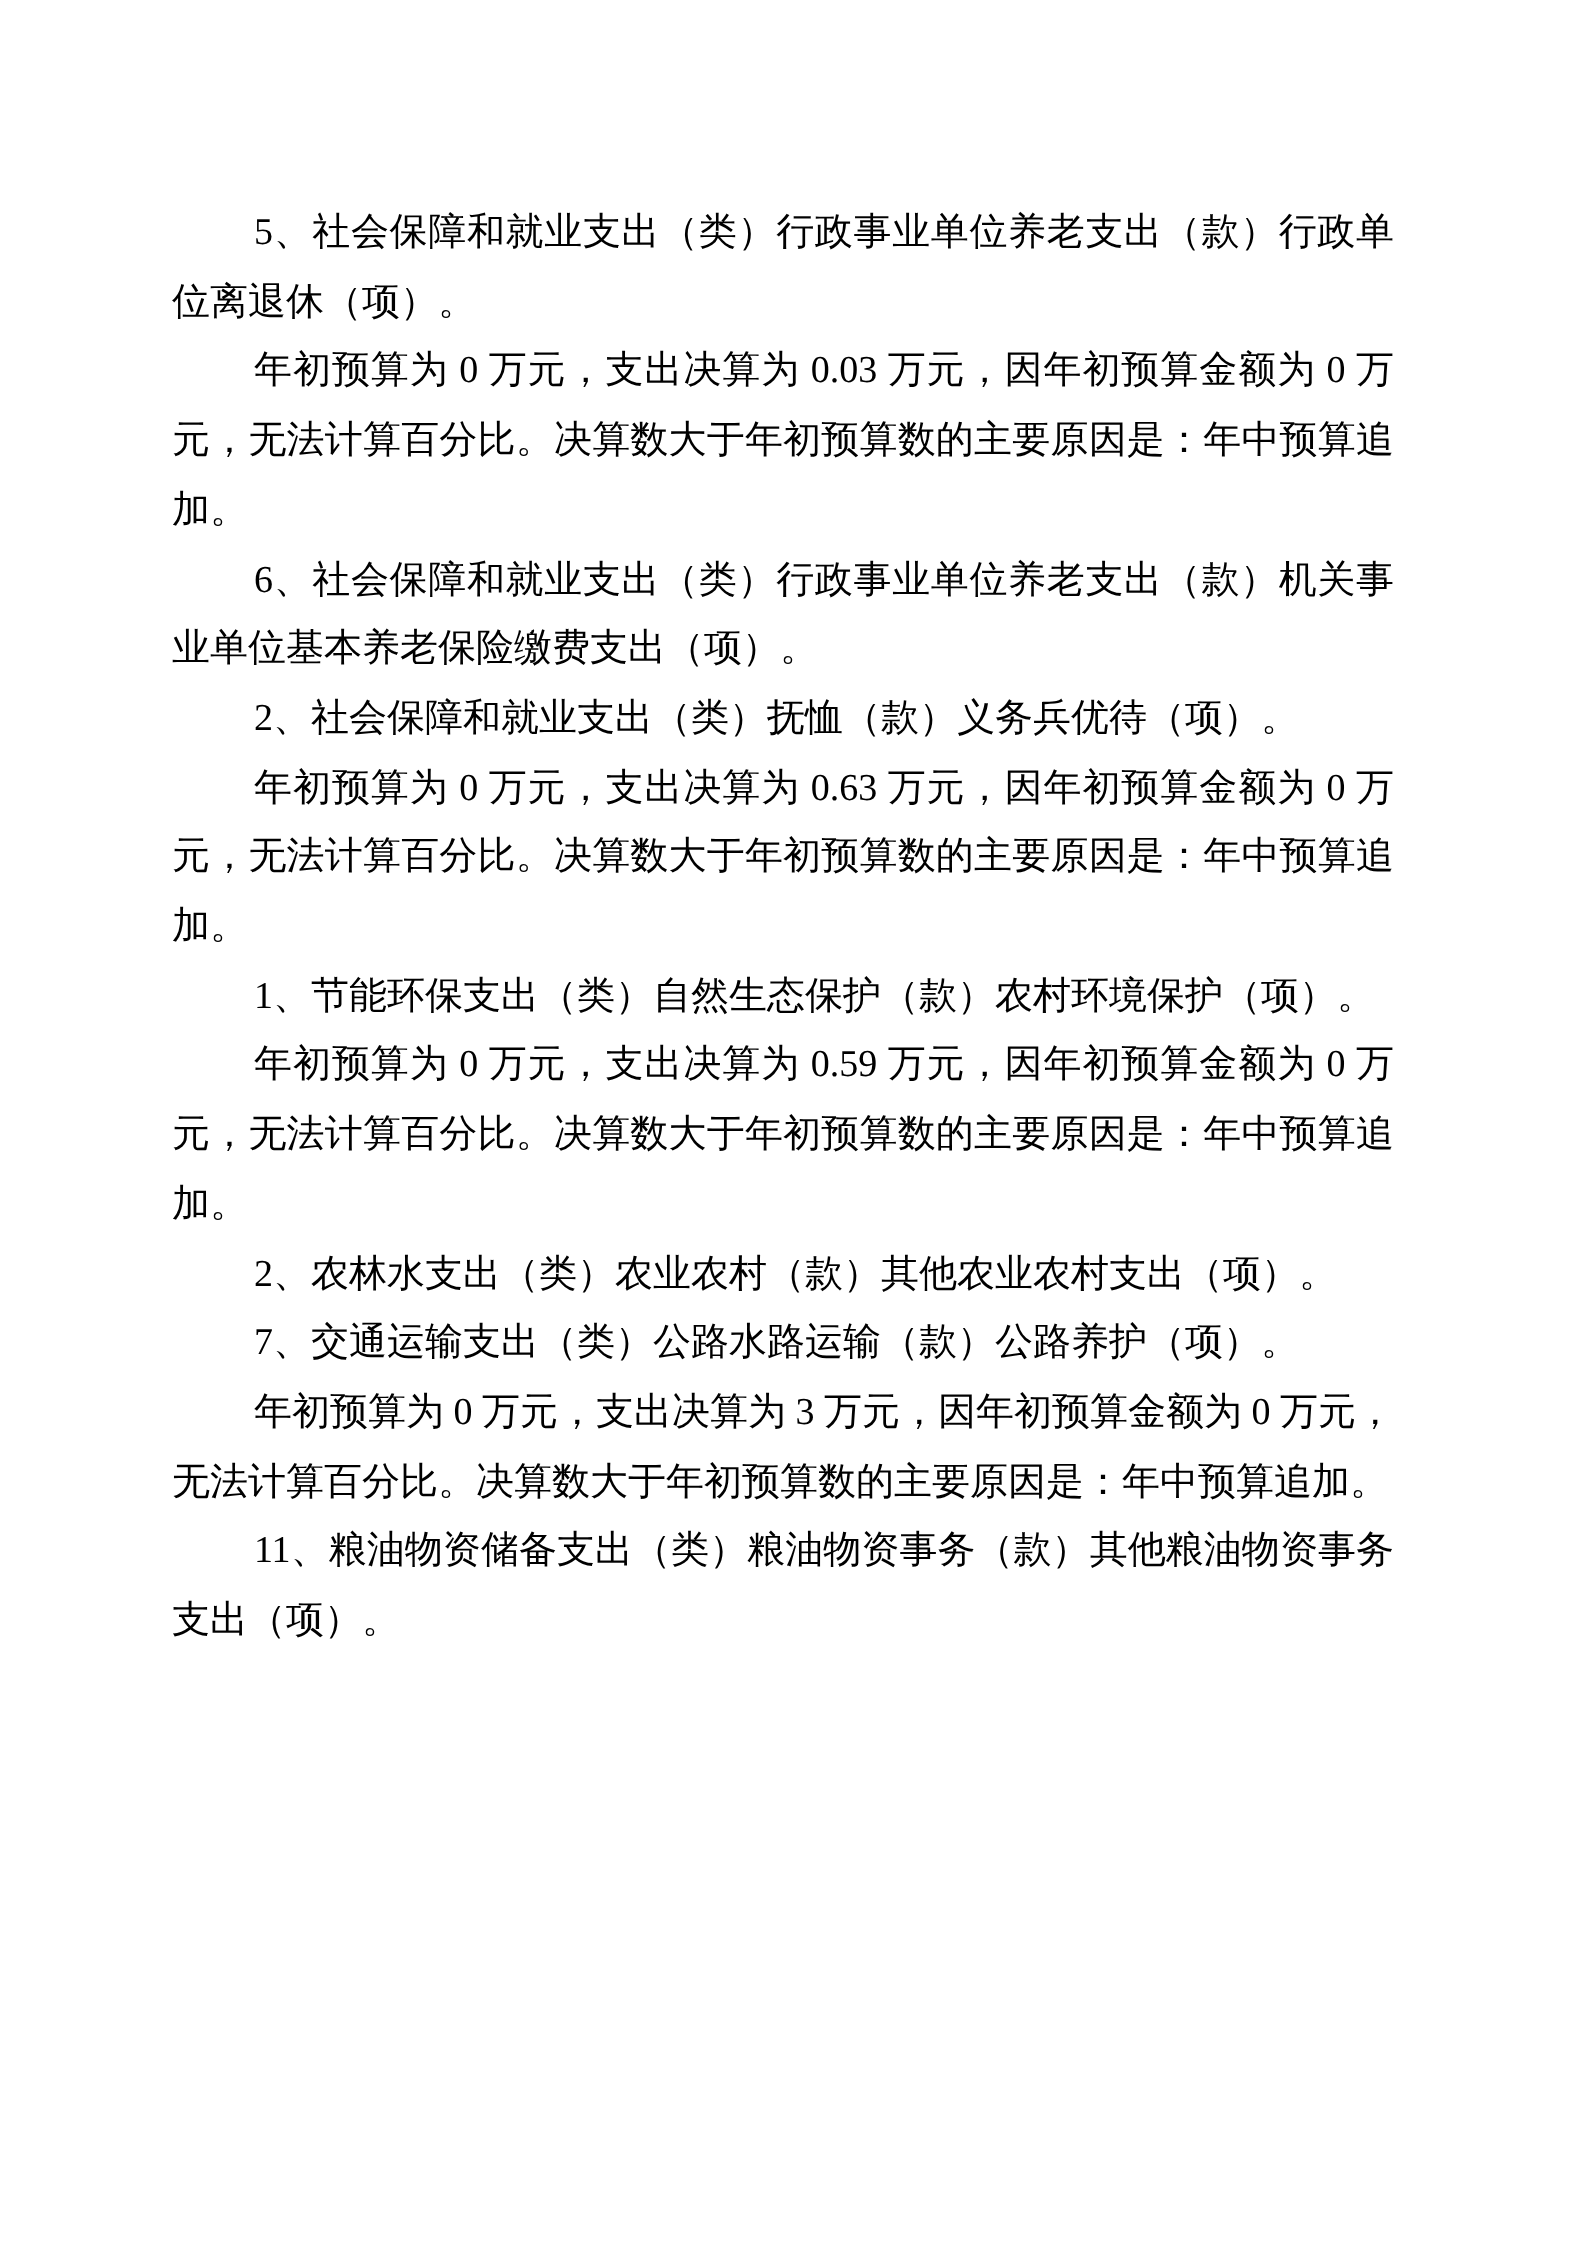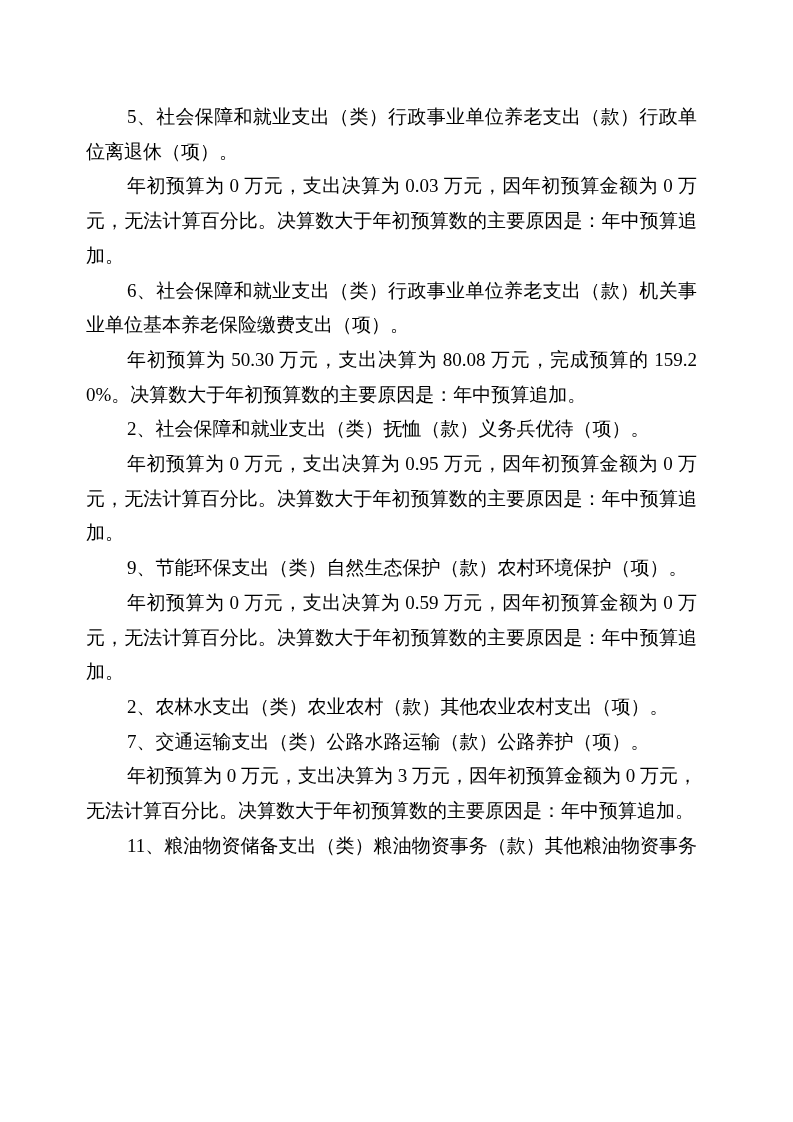--- a/index.html
+++ b/index.html
@@ -30,22 +30,21 @@
     overflow-wrap: break-word;
   }
 </style>
 </head>
 <body>
 
 <div class="page">
   <p class="doc-par">5、社会保障和就业支出（类）行政事业单位养老支出（款）行政单位离退休（项）。</p>
   <p class="doc-par">年初预算为 0 万元，支出决算为 0.03 万元，因年初预算金额为 0 万元，无法计算百分比。决算数大于年初预算数的主要原因是：年中预算追加。</p>
   <p class="doc-par">6、社会保障和就业支出（类）行政事业单位养老支出（款）机关事业单位基本养老保险缴费支出（项）。</p>
-  <p class="doc-par">年初预算为 50.30 万元，支出决算为 80.08 万元，完成预算的 159.20%。决算数大于年初预算数的主要原因是：年中预算追加。</p>
   <p class="doc-par">2、社会保障和就业支出（类）抚恤（款）义务兵优待（项）。</p>
-  <p class="doc-par">年初预算为 0 万元，支出决算为 0.95 万元，因年初预算金额为 0 万元，无法计算百分比。决算数大于年初预算数的主要原因是：年中预算追加。</p>
-  <p class="doc-par">9、节能环保支出（类）自然生态保护（款）农村环境保护（项）。</p>
+  <p class="doc-par">年初预算为 0 万元，支出决算为 0.63 万元，因年初预算金额为 0 万元，无法计算百分比。决算数大于年初预算数的主要原因是：年中预算追加。</p>
+  <p class="doc-par">1、节能环保支出（类）自然生态保护（款）农村环境保护（项）。</p>
   <p class="doc-par">年初预算为 0 万元，支出决算为 0.59 万元，因年初预算金额为 0 万元，无法计算百分比。决算数大于年初预算数的主要原因是：年中预算追加。</p>
   <p class="doc-par">2、农林水支出（类）农业农村（款）其他农业农村支出（项）。</p>
   <p class="doc-par">7、交通运输支出（类）公路水路运输（款）公路养护（项）。</p>
   <p class="doc-par">年初预算为 0 万元，支出决算为 3 万元，因年初预算金额为 0 万元，无法计算百分比。决算数大于年初预算数的主要原因是：年中预算追加。</p>
   <p class="doc-par">11、粮油物资储备支出（类）粮油物资事务（款）其他粮油物资事务支出（项）。</p>
 </div>
 
 </body></html>

